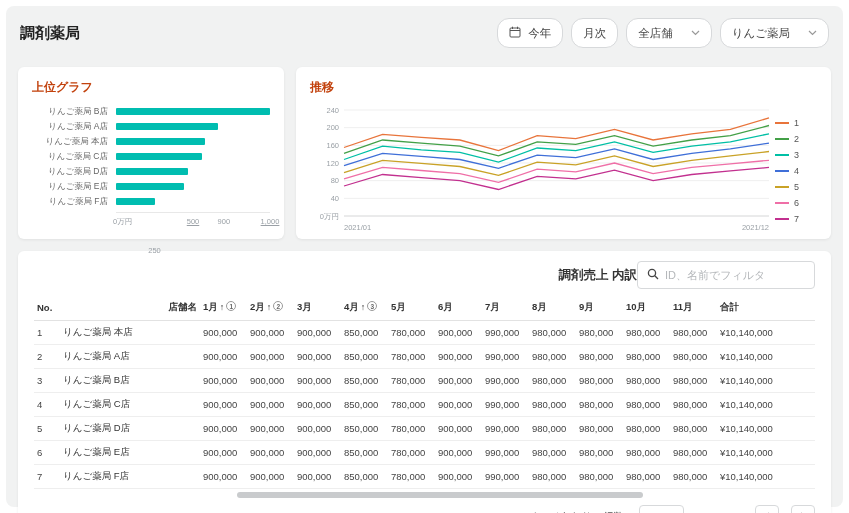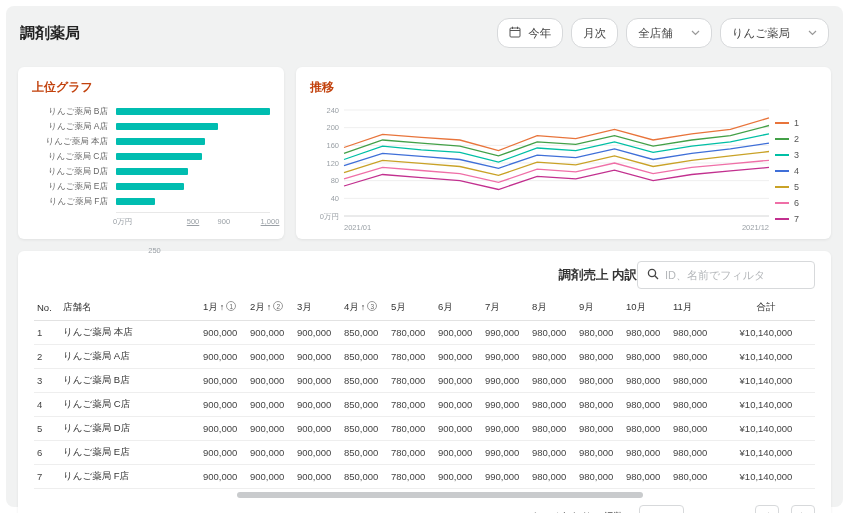--- a/index.html
+++ b/index.html
@@ -47,26 +47,26 @@
   .table-head-right { display:flex; gap:8px; align-items:center; }
   .search-box { display:flex; align-items:center; gap:6px; width:178px; height:28px;
                 background:#fff; border:1px solid #d7d9db; border-radius:4px; padding:0 9px; }
   .search-box input { border:none; outline:none; font-size:11px; width:100%; color:#444;
                       font-family:"Liberation Sans","DejaVu Sans",sans-serif; }
   .search-box input::placeholder { color:#b4b7ba; }
   .csv-btn { height:28px; background:#fff; border:1px solid #d7d9db; border-radius:4px;
              padding:0 11px; font-size:11px; color:#444; display:flex; align-items:center; cursor:pointer; }
 
   table { width:100%; border-collapse:collapse; table-layout:fixed; font-size:9.5px; }
-  th { font-weight:normal; text-align:left; padding:6px 3px; border-bottom:1px solid #e2e2e2; color:#333; white-space:nowrap; }
+  th { font-weight:bold; text-align:left; padding:6px 3px; border-bottom:1px solid #e2e2e2; color:#333; white-space:nowrap; }
   td { padding:5px 3px; border-bottom:1px solid #eeeeee; color:#444; white-space:nowrap; overflow:hidden; }
   th:nth-child(1), col.c-no   { width:26px; }
-  th:nth-child(2), col.c-store{ width:140px; }
+  th:nth-child(2), col.c-store{ width:140px;text-align:right; }
   th:nth-child(n+3)           { width:47px; }
-  th:last-child, td:last-child{ width:98px; text-align:center; }
+  th:last-child, td:last-child{ width:98px; text-align:left; }
   td:nth-child(2) { color:#333; }
   .sort-arrow { font-size:9px; margin-left:2px; color:#333; }
   .sort-badge { display:inline-block; width:10px; height:10px; line-height:9px; text-align:center;
                 border:1px solid #9a9a9a; border-radius:50%; font-size:6.5px; color:#666; margin-left:2px; vertical-align:1px; }
 
   .hscroll { height:7px; margin:3px 0 4px; position:relative; }
   .hscroll-thumb { position:absolute; left:26%; width:52%; height:6px; background:#c9cbcd; border-radius:3px; cursor:pointer; }
 
   .table-footer { display:flex; justify-content:flex-end; align-items:center; gap:12px; font-size:10.5px; color:#555; padding:2px 0 2px; }
   .rpp-select { height:24px; background:#fff; border:1px solid #d7d9db; border-radius:4px;

